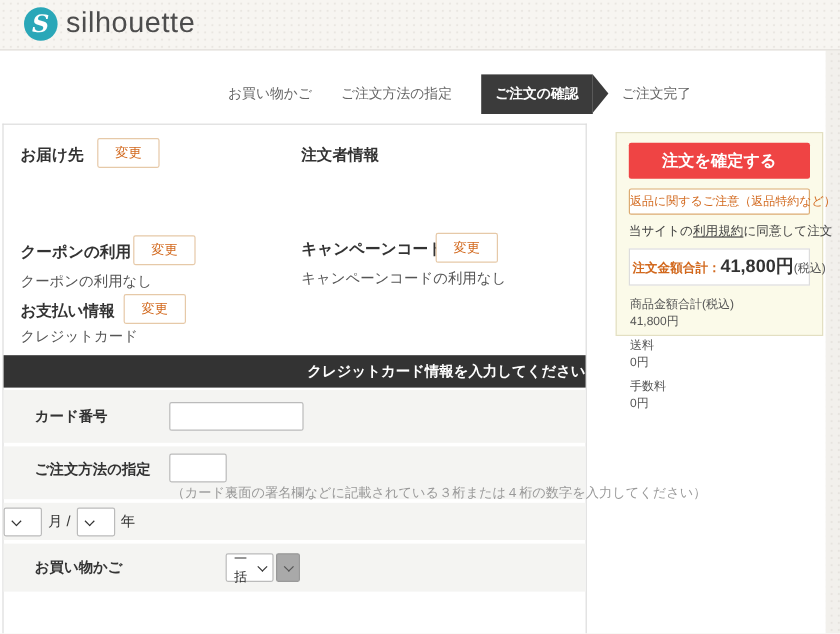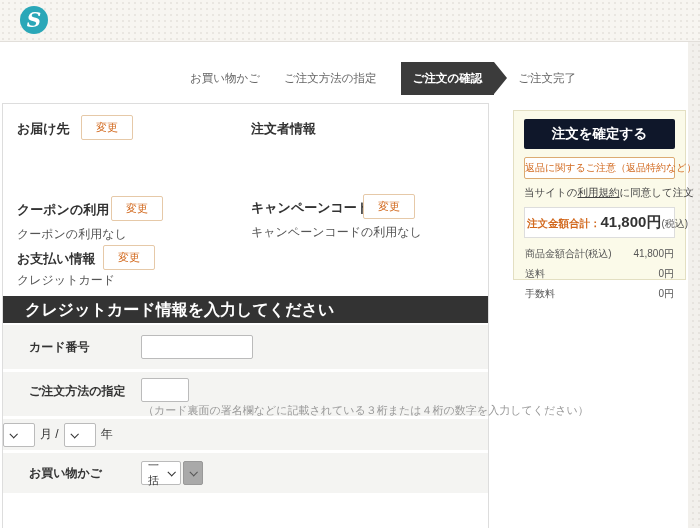--- a/index.html
+++ b/index.html
@@ -31,59 +31,60 @@
   .step.active::after { content:""; position:absolute; right:-13px; top:50%; transform:translateY(-50%);
     border-left:13px solid #3b3b3b; border-top:16px solid transparent; border-bottom:16px solid transparent; }
   
   .left-box { position:absolute; left:2px; top:103px; width:487px; height:425px;
     background:#fff; border:1px solid #ddd; border-bottom:none; }
   .sec-title { position:absolute; font-size:13px; font-weight:bold; color:#333; white-space:nowrap; }
   .sec-status { position:absolute; font-size:12px; color:#555; white-space:nowrap; }
   .change-btn { position:absolute; display:inline-block; font-size:11px; color:#d2691e;
     border:1px solid #e6c9a8; background:#fff; border-radius:2px; padding:4px 14px; cursor:pointer; }
   .form-header { position:absolute; left:0; top:192px; width:485px; height:27px; background:#333;
-    color:#fff; font-size:16px; font-weight:bold; line-height:27px; padding-left:22px; }
+    color:#fff; font-size:12px; font-weight:bold; line-height:27px; padding-left:22px;text-align:right; }
   .form-rows { position:absolute; left:0; top:221px; width:485px; }
   .form-row { background:#f4f4f2; margin-bottom:3px; position:relative; display:flex; align-items:center; }
   .form-row .flabel { width:138px; padding-left:26px; font-size:12px; font-weight:bold; color:#333; flex-shrink:0; }
   .row-company { height:40px; } .row-number { height:44px; } .row-sec { height:44px; }
   .row-expiry { height:31px; } .row-installments { height:40px; }
   .txt-input { height:24px; border:1px solid #bbb; border-radius:2px; background:#fff; font-size:12px; padding:0 5px; }
   .sel { height:24px; border:1px solid #bbb; border-radius:2px; background:#fff; display:inline-flex;
     align-items:center; justify-content:space-between; padding:0 6px; font-size:11px; color:#333; cursor:pointer; }
   .chev { width:6px; height:6px; border-right:1.6px solid #333; border-bottom:1.6px solid #333;
     transform:rotate(45deg) translateY(-1px); display:inline-block; flex-shrink:0; }
   .sel-gray { background:#a9a9a9; border-color:#999; justify-content:center; }
   .sel-gray .chev { border-color:#555; }
   .field-note { position:absolute; left:140px; top:31px; font-size:11px; color:#999; white-space:nowrap;text-align:right; }
   .expiry-wrap, .inst-wrap { display:flex; align-items:center; gap:5px; font-size:12px; color:#333; }
   
   .order-panel { position:absolute; left:513px; top:110px; width:173px; height:170px;
     background:#fbfae9; border:1px solid #e3dfc2; padding:8px 10px; }
-  .confirm-btn { width:100%; height:30px; background:#0f172a; border:none; border-radius:2px;
+  .confirm-btn { width:100%; height:30px; background:#ef4444; border:none; border-radius:2px;
     color:#fff; font-weight:bold; font-size:13.5px; cursor:pointer; display:block; }
   .return-link { margin-top:8px; background:#fff; border:1px solid #dcab72; border-radius:2px;
     text-align:center; font-size:10px; color:#d2691e; padding:3px 0; cursor:pointer; white-space:nowrap; }
   .agree-line { margin-top:7px; text-align:center; font-size:10.5px; color:#444; white-space:nowrap; }
   .agree-line .link { text-decoration:underline; cursor:pointer; color:#444; }
   .total-box { margin-top:7px; background:#fff; border:1px solid #ddd; text-align:center; padding:5px 2px; white-space:nowrap; }
   .total-label { font-size:10.5px; font-weight:bold; color:#d2691e; }
   .total-amount { font-size:15px; font-weight:bold; color:#333; }
   .total-tax { font-size:10px; color:#555; }
   .breakdown { margin-top:6px; }
-  .bd-row { display:flex; justify-content:space-between; font-size:10px; color:#555; padding:3px 1px; }
+  .bd-row { display:flex; justify-content:space-between; font-size:10px; color:#555; padding:3px 1px;flex-direction:column; }
 </style>
 </head>
 <body>
 
 <div class="content-sheet"></div>
 
 <header class="site-header">
   <div class="logo">
     <span class="logo-mark">S</span>
+    <span class="logo-text">silhouette</span>
   </div>
 </header>
 
 <nav class="steps">
   <div class="step">お買い物かご</div>
   <div class="step">ご注文方法の指定</div>
   <div class="step active">ご注文の確認</div>
   <div class="step">ご注文完了</div>
 </nav>
 
@@ -129,21 +130,21 @@
         <span>月 /</span>
         <div class="sel" style="width:32px;">
             <span class="chev"></span>
           </div>
         <span>年</span>
       </div>
     </div>
 
     <div class="form-row row-installments">
       <div class="flabel">お買い物かご</div>
-      <div class="inst-wrap" style="gap:2px;">
+      <div class="inst-wrap" style="gap:2px;margin-left:47px;">
         <div class="sel" style="width:40px;">
           <span>一括</span>
           <span class="chev"></span>
         </div>
         <div class="sel sel-gray" style="width:20px;">
             <span class="chev"></span>
           </div>
       </div>
     </div>
   </div>

